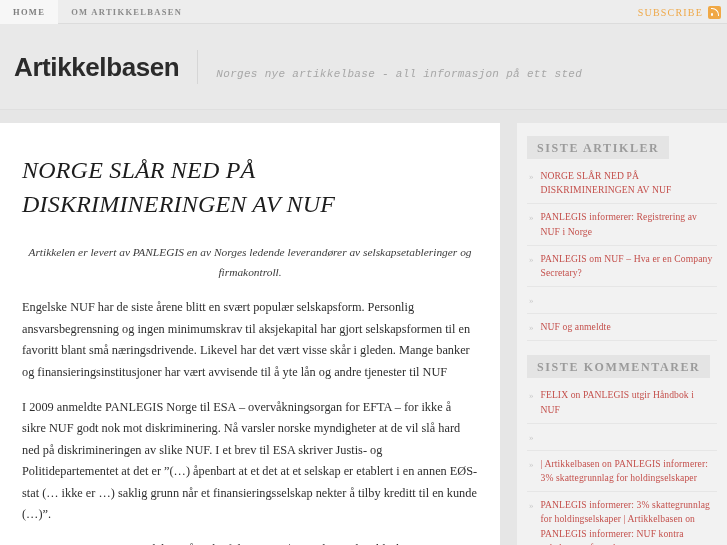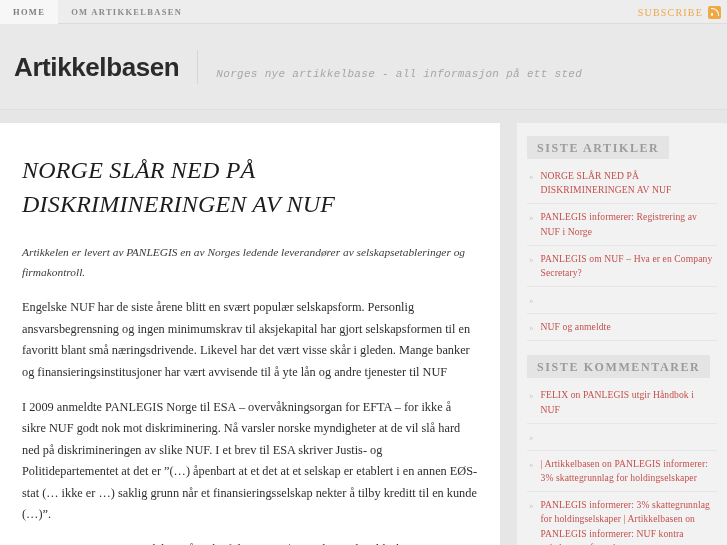--- a/index.html
+++ b/index.html
@@ -138,20 +138,21 @@
     margin: 0 0 22px 0;
     letter-spacing: 0.2px;
   }
   .post-lead {
     font-family: "Liberation Serif", serif;
     font-style: italic;
     font-size: 11.4px;
     line-height: 1.72;
     color: #3b3b3b;
     margin: 0 0 15px 0;
+    text-align: center;
   }
   .post-p {
     font-family: "Liberation Serif", serif;
     font-size: 12.3px;
     line-height: 1.74;
     color: #2e2e2e;
     margin: 0 0 14px 0;
     text-align: left;
   }
 

